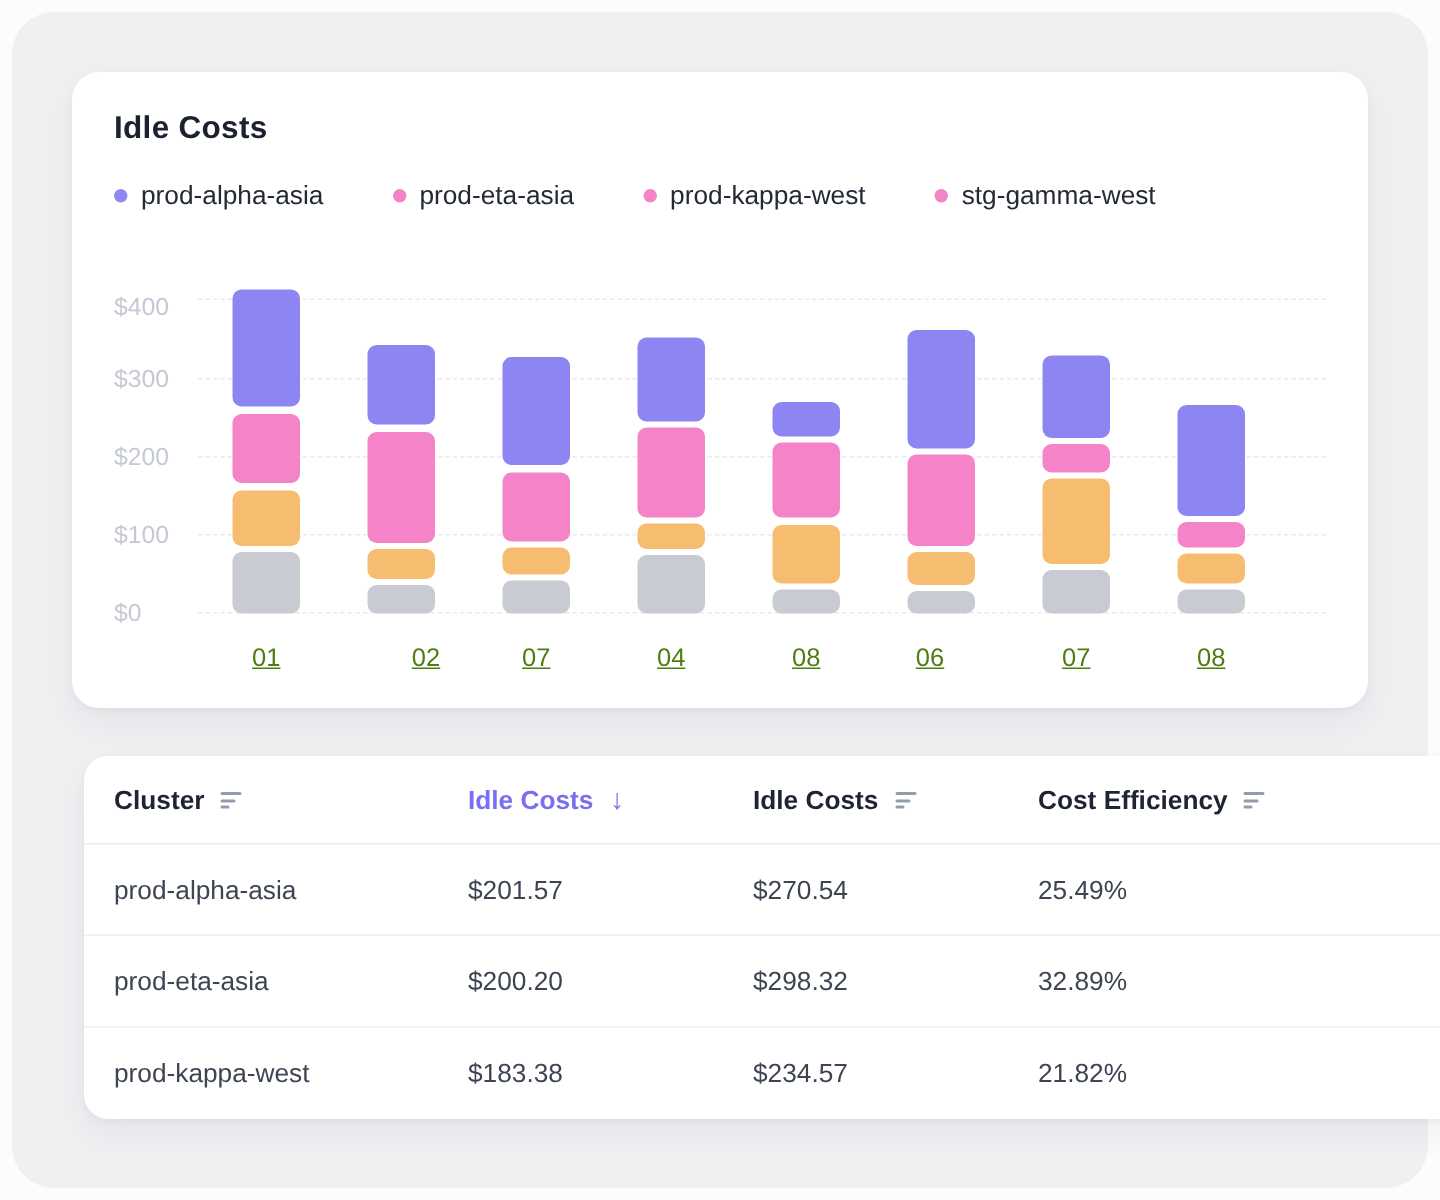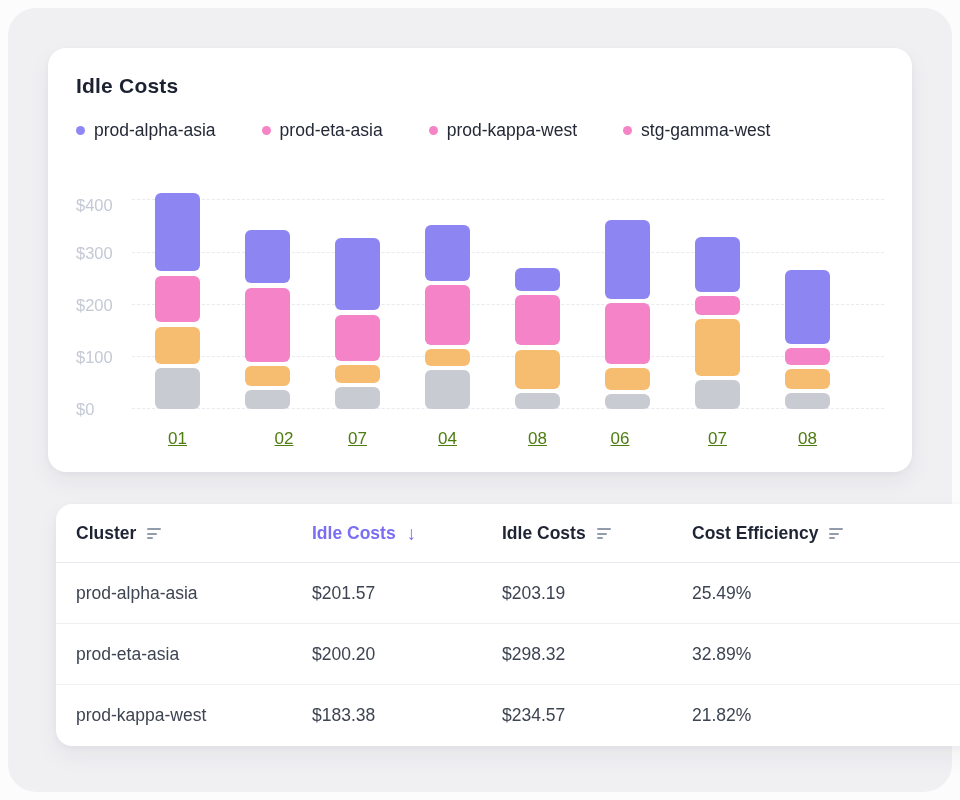--- a/index.html
+++ b/index.html
@@ -149,21 +149,21 @@
           <i></i>
           <i></i>
           <i></i>
         </div>
       </div>
     </div>
   <div id="tBody">
       <div class="t-row">
         <div>prod-alpha-asia</div>
         <div>$201.57</div>
-        <div>$203.19</div>
+        <div>$270.54</div>
         <div>25.49%</div>
       </div>
       <div class="t-row">
         <div>prod-eta-asia</div>
         <div>$200.20</div>
         <div>$298.32</div>
         <div>32.89%</div>
       </div>
       <div class="t-row">
         <div>prod-kappa-west</div>

